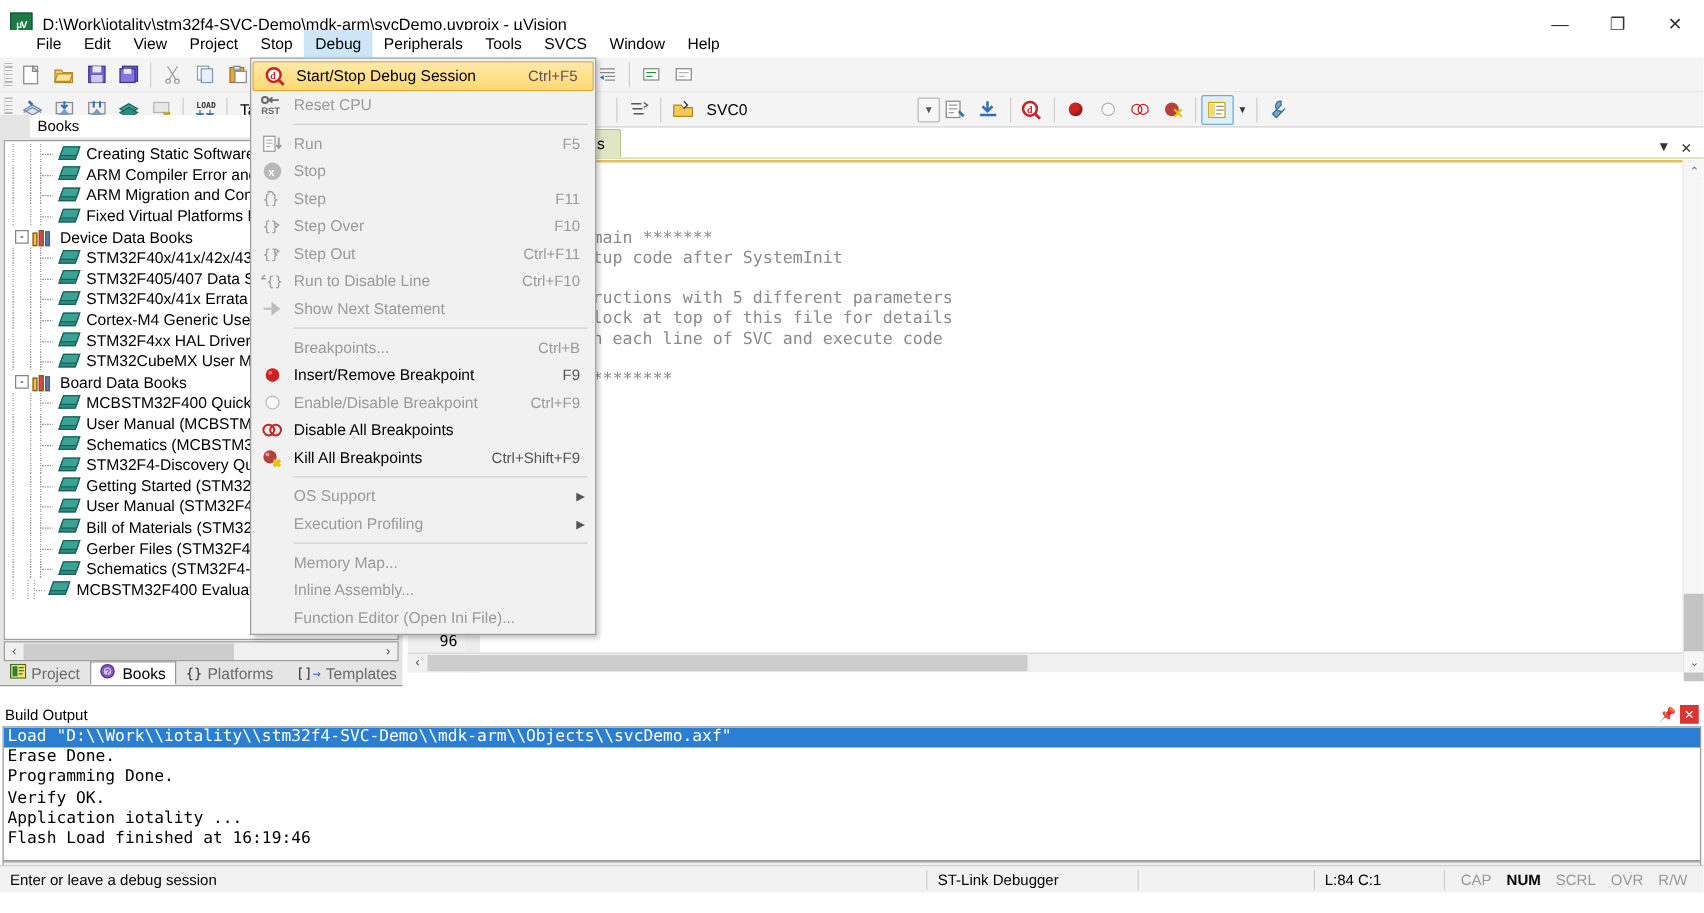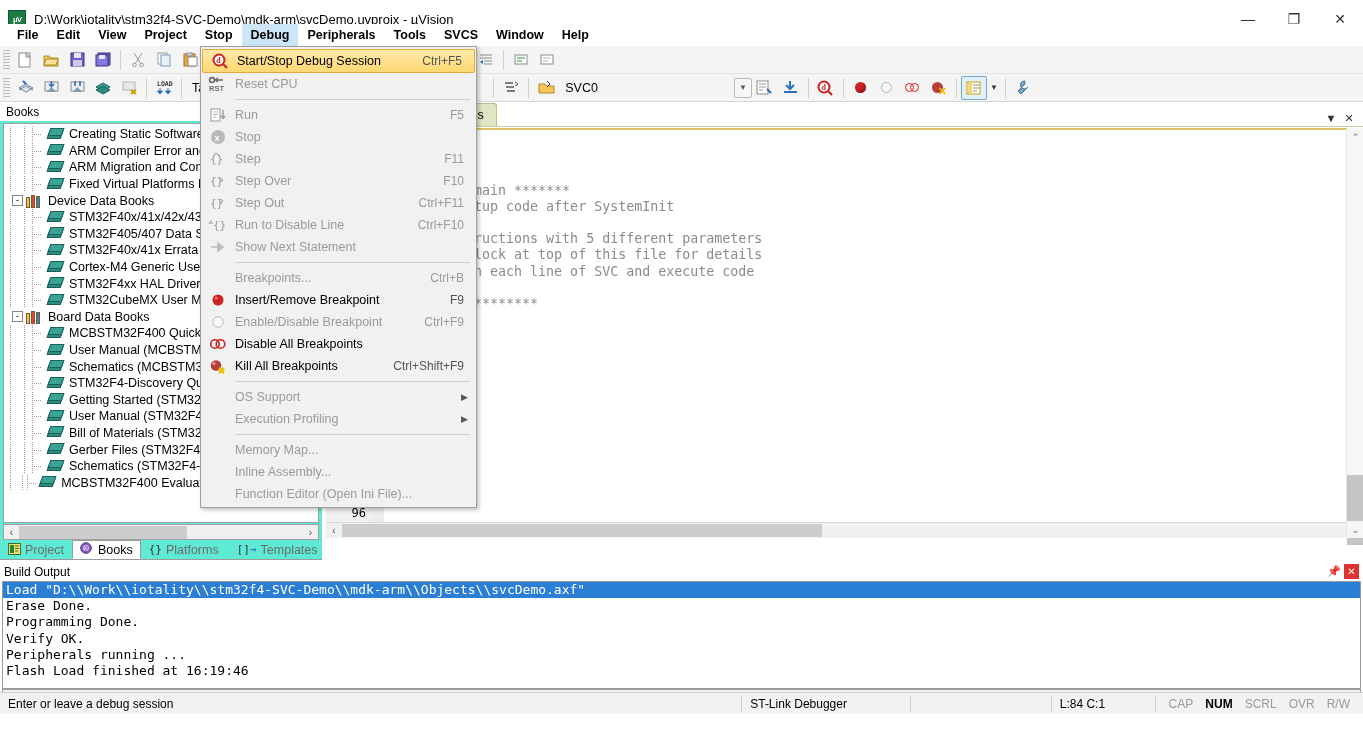--- a/index.html
+++ b/index.html
@@ -30,21 +30,21 @@
   .title-text { font-size: 13px; color: #000; }
   .win-btns { position: absolute; right: 0; top: 0; height: 38px; display: flex; }
   .win-btn {
     width: 46px; height: 38px; display: flex; align-items: center; justify-content: center;
     font-size: 14px; color: #333; cursor: default;
   }
 
   
   .menubar {
     position: absolute; left: 0; top: 24px; width: 1363px; height: 22px;
-    background: #fff; display: flex; align-items: center; padding-left: 8px; font-weight: bold;
+    background: #fff; display: flex; align-items: center; padding-left: 20px;
   }
   .menu-item {
     padding: 3px 9px; font-size: 12.5px; color: #000; cursor: default; line-height: 16px;
   }
   .menu-item.active { background: #cde6f7; text-align: right; }
 
   
   .toolbar {
     position: absolute; left: 0; width: 1363px; height: 28px;
     background: #f4f4f4; border-bottom: 1px solid #e3e3e3;
@@ -58,21 +58,21 @@
   .tb-btn {
     width: 26px; height: 24px; display: flex; align-items: center; justify-content: center;
     cursor: default; border: 1px solid transparent; border-radius: 2px;
     font-size: 13px; color: #444; position: relative;
   }
   .tb-btn.pressed { background: #dff0fb; border-color: #7aa7c7; }
   .tb-sep { width: 1px; height: 20px; background: #d0d0d0; margin: 0 4px; }
   .tb-label { font-size: 12.5px; padding: 0 6px; color: #000; }
 
   
-  .left-panel { position: absolute; left: 0; top: 103px; width: 322px; height: 456px; background: #5eead4; }
+  .left-panel { position: absolute; left: 0; top: 92px; width: 322px; height: 456px; background: #e5e5e5; padding-left: 24px; }
   .panel-caption {
     height: 18px; font-size: 12px; padding-left: 6px; display: flex; align-items: center;
     background: #fff; color: #000;
   }
   .tree-box {
     position: absolute; left: 3px; top: 20px; width: 316px; height: 400px;
     border: 1px solid #a0a0a0; background: #fff; overflow: hidden;
   }
   .tree-inner { position: relative; padding-top: 2px; }
   .tree-row { height: 16.6px; display: flex; align-items: center; white-space: nowrap; font-size: 12.5px; }
@@ -858,21 +858,21 @@
         <span class="pin-ico">📌</span>
         <span class="close-ico">✕</span>
       </span>
     </div>
     <div class="build-body">
       <div id="build-lines">
           <div class="build-line sel">Load "D:\\Work\\iotality\\stm32f4-SVC-Demo\\mdk-arm\\Objects\\svcDemo.axf"</div>
           <div class="build-line">Erase Done.</div>
           <div class="build-line">Programming Done.</div>
           <div class="build-line">Verify OK.</div>
-          <div class="build-line">Peripherals running ...</div>
+          <div class="build-line">Application iotality ...</div>
           <div class="build-line">Flash Load finished at 16:19:46</div>
         </div>
     </div>
     <div class="build-hscroll">
       <div class="arr">‹</div>
       <div style="flex:1"></div>
       <div class="arr">›</div>
     </div>
   </div>
 

